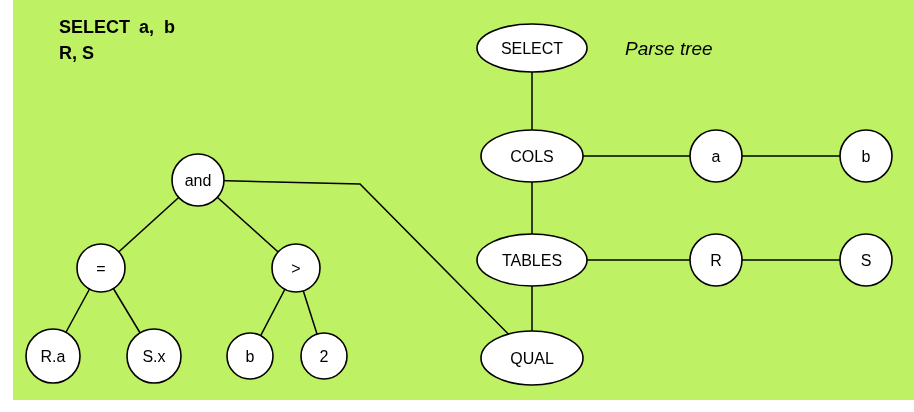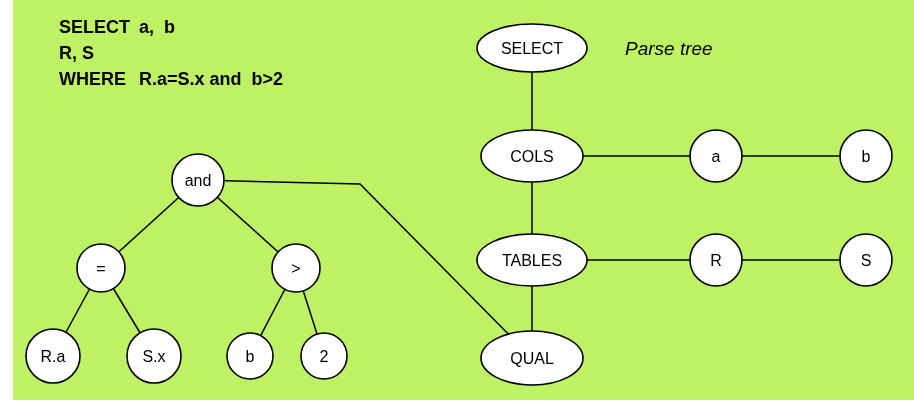--- a/index.html
+++ b/index.html
@@ -62,24 +62,20 @@
 
 <div class="canvas">
 
   <div class="sql">
     <div class="sql-row">
       <span class="kw">SELECT</span>
       <span class="args">a,  b</span>
     </div>
     <div class="sql-row">
       <span class="args">R, S</span>
-    </div>
-    <div class="sql-row">
-      <span class="kw">WHERE</span>
-      <span class="args">R.a=S.x and  b&gt;2</span>
     </div>
   </div>
 
   <svg class="diagram" width="914" height="412" viewBox="0 0 914 412">
 
     <g>
 
       <line class="edge" x1="519" y1="48" x2="519" y2="156"></line>
       <line class="edge" x1="519" y1="156" x2="519" y2="260"></line>
       <line class="edge" x1="519" y1="260" x2="519" y2="358"></line>

